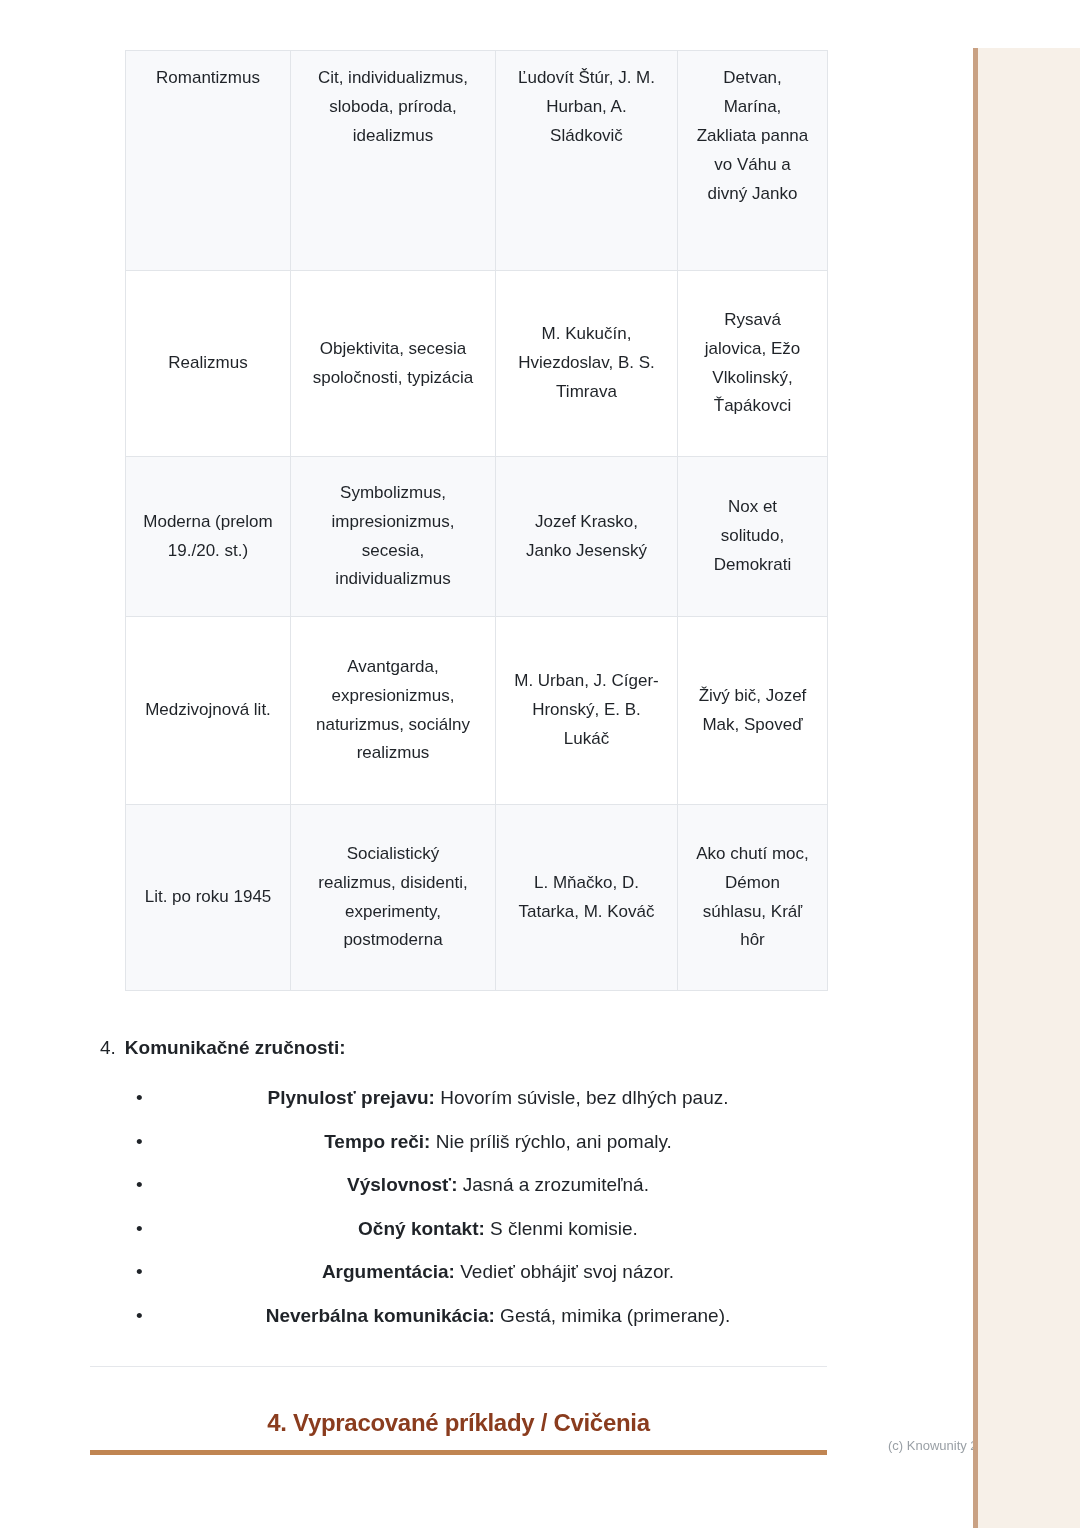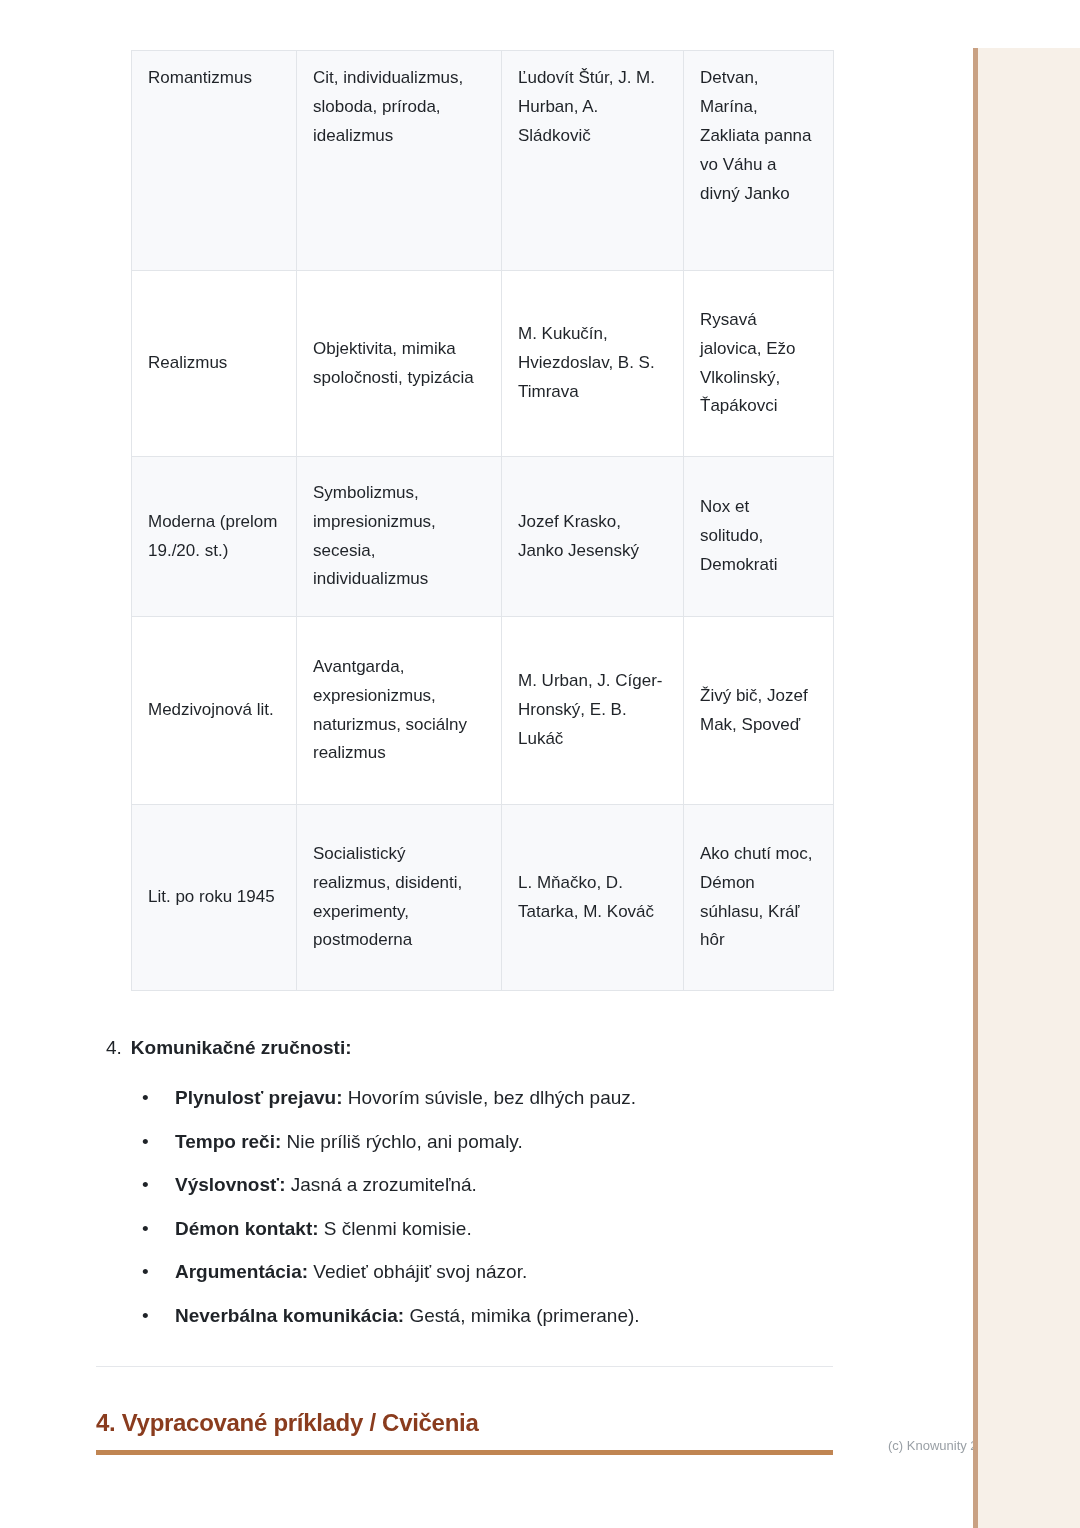--- a/index.html
+++ b/index.html
@@ -16,23 +16,24 @@
     width: 1080px;
     height: 1528px;
     background: #ffffff;
     position: relative;
     overflow: hidden;
     font-family: "Liberation Sans", sans-serif;
     color: #1f2328;
   }
   .content {
     position: absolute;
-    left: 96px;
+    left: 90px;
     top: 0;
     width: 737px;
+    text-align: center;
   }
 
   
   table.lit-table {
     border-collapse: collapse;
     table-layout: fixed;
     margin: 50px 0 0 35px;
     width: 702px;
     font-size: 17px;
     line-height: 1.7;
@@ -135,21 +136,21 @@
     </colgroup>
     <tbody>
       <tr class="r0 align-top">
         <td>Romantizmus</td>
         <td>Cit, individualizmus, sloboda, príroda, idealizmus</td>
         <td>Ľudovít Štúr, J. M. Hurban, A. Sládkovič</td>
         <td>Detvan, Marína, Zakliata panna vo Váhu a divný Janko</td>
       </tr>
       <tr class="r1">
         <td>Realizmus</td>
-        <td>Objektivita, mimika spoločnosti, typizácia</td>
+        <td>Objektivita, secesia spoločnosti, typizácia</td>
         <td>M. Kukučín, Hviezdoslav, B. S. Timrava</td>
         <td>Rysavá jalovica, Ežo Vlkolinský, Ťapákovci</td>
       </tr>
       <tr class="r2">
         <td>Moderna (prelom 19./20. st.)</td>
         <td>Symbolizmus, impresionizmus, secesia, individualizmus</td>
         <td>Jozef Krasko, Janko Jesenský</td>
         <td>Nox et solitudo, Demokrati</td>
       </tr>
       <tr class="r3">
@@ -169,21 +170,21 @@
 
   <div class="skills">
     <div class="skills-heading">
       <span class="num">4.</span>
       <span class="title">Komunikačné zručnosti:</span>
     </div>
     <ul class="skills-list">
       <li><span class="b-label">Plynulosť prejavu:</span><span> Hovorím súvisle, bez dlhých pauz.</span></li>
       <li><span class="b-label">Tempo reči:</span><span> Nie príliš rýchlo, ani pomaly.</span></li>
       <li><span class="b-label">Výslovnosť:</span><span> Jasná a zrozumiteľná.</span></li>
-      <li><span class="b-label">Démon kontakt:</span><span> S členmi komisie.</span></li>
+      <li><span class="b-label">Očný kontakt:</span><span> S členmi komisie.</span></li>
       <li><span class="b-label">Argumentácia:</span><span> Vedieť obhájiť svoj názor.</span></li>
       <li><span class="b-label">Neverbálna komunikácia:</span><span> Gestá, mimika (primerane).</span></li>
     </ul>
   </div>
 
   <hr class="divider">
 
   <h1 class="main-heading">4. Vypracované príklady / Cvičenia</h1>
   <div class="heading-underline"></div>
 

